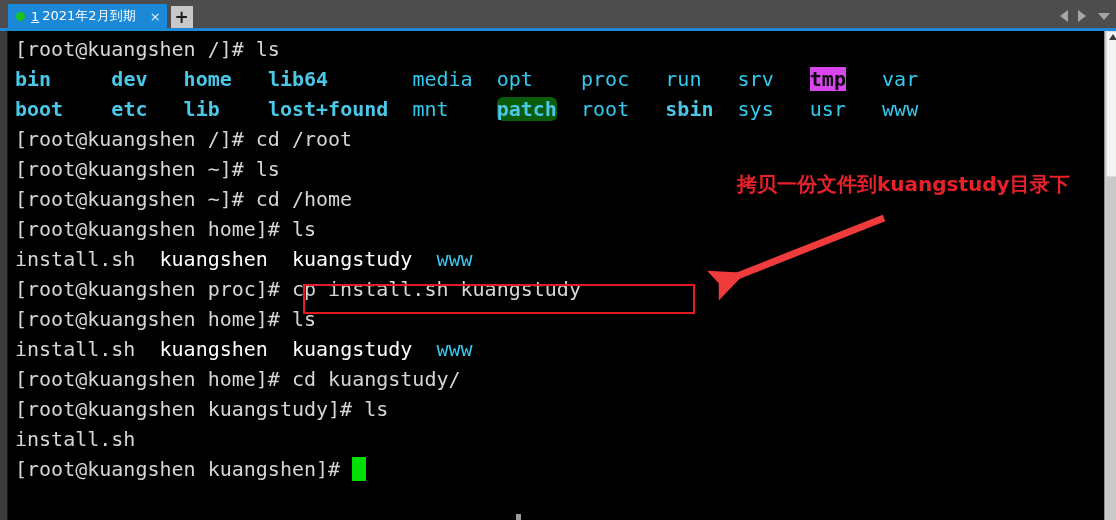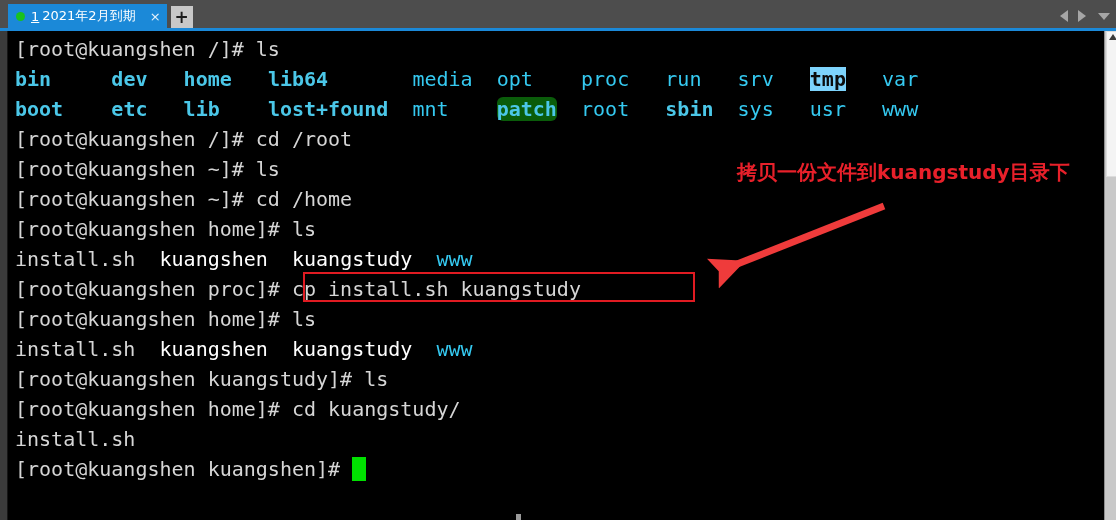--- a/index.html
+++ b/index.html
@@ -133,42 +133,42 @@
     white-space: pre;
     height: 30px;
     padding-left: 6px;
     font-family: "DejaVu Sans Mono", "Liberation Mono", monospace;
   }
   .w   { color: #d6d6d6; }
   .dir { color: #ffffff; font-weight: normal; }
   .cy  { color: #4bc7e8; font-weight: bold; }
   .cyd { color: #35c9f0; }
   .sticky-tmp {
-    background: #7dd3fc;
+    background: #d946ef;
     color: #0b0b0b;
     font-weight: bold;
   }
   .sticky-patch {
     background: #0a5c0a;
     color: #4bc7e8;
     font-weight: bold;
     border-radius: 6px;
   }
   .cursor {
     display: inline-block;
     width: 14px;
     height: 24px;
     background: #00e000;
     vertical-align: -5px;
   }
 
   
   #overlay {
     position: absolute;
-    left: 0; top: 0;
+    left: 0; top: 12px;
     width: 1116px; height: 444px;
     pointer-events: none;
   }
   #annot-text {
     position: absolute;
     left: 737px; top: 159px;
     color: #e8202a;
     font-family: "DejaVu Sans", "Liberation Sans", sans-serif;
     font-size: 20px;
     font-weight: bold;
@@ -245,22 +245,22 @@
       <div class="line"><span class="cy">bin</span><span class="w">     </span><span class="cy">dev</span><span class="w">   </span><span class="cy">home</span><span class="w">   </span><span class="cy">lib64</span><span class="w">       </span><span class="cyd">media</span><span class="w">  </span><span class="cyd">opt</span><span class="w">    </span><span class="cyd">proc</span><span class="w">   </span><span class="cyd">run</span><span class="w">   </span><span class="cyd">srv</span><span class="w">   </span><span class="sticky-tmp">tmp</span><span class="w">   </span><span class="cyd">var</span></div>
       <div class="line"><span class="cy">boot</span><span class="w">    </span><span class="cy">etc</span><span class="w">   </span><span class="cy">lib</span><span class="w">    </span><span class="cy">lost+found</span><span class="w">  </span><span class="cyd">mnt</span><span class="w">    </span><span class="sticky-patch">patch</span><span class="w">  </span><span class="cyd">root</span><span class="w">   </span><span class="cy">sbin</span><span class="w">  </span><span class="cyd">sys</span><span class="w">   </span><span class="cyd">usr</span><span class="w">   </span><span class="cyd">www</span></div>
       <div class="line"><span class="w">[root@kuangshen /]# cd /root</span></div>
       <div class="line"><span class="w">[root@kuangshen ~]# ls</span></div>
       <div class="line"><span class="w">[root@kuangshen ~]# cd /home</span></div>
       <div class="line"><span class="w">[root@kuangshen home]# ls</span></div>
       <div class="line"><span class="w">install.sh</span><span class="w">  </span><span class="dir">kuangshen</span><span class="w">  </span><span class="dir">kuangstudy</span><span class="w">  </span><span class="cyd">www</span></div>
       <div class="line"><span class="w">[root@kuangshen proc]# cp install.sh kuangstudy</span></div>
       <div class="line"><span class="w">[root@kuangshen home]# ls</span></div>
       <div class="line"><span class="w">install.sh</span><span class="w">  </span><span class="dir">kuangshen</span><span class="w">  </span><span class="dir">kuangstudy</span><span class="w">  </span><span class="cyd">www</span></div>
+      <div class="line"><span class="w">[root@kuangshen home]# cd kuangstudy/</span></div>
       <div class="line"><span class="w">[root@kuangshen kuangstudy]# ls</span></div>
-      <div class="line"><span class="w">[root@kuangshen home]# cd kuangstudy/</span></div>
       <div class="line"><span class="w">install.sh</span></div>
       <div class="line"><span class="w">[root@kuangshen kuangshen]# </span><span class="cursor"></span></div>
     </div>
 
   <div id="overlay">
     <div id="redbox"></div>
     <div id="annot-text">拷贝一份文件到kuangstudy目录下</div>
     <svg width="1116" height="520" style="position:absolute;left:0;top:0;">
       <defs>
         <marker id="arrowhead" markerWidth="5" markerHeight="5" refX="3.6" refY="2.5" orient="auto">

